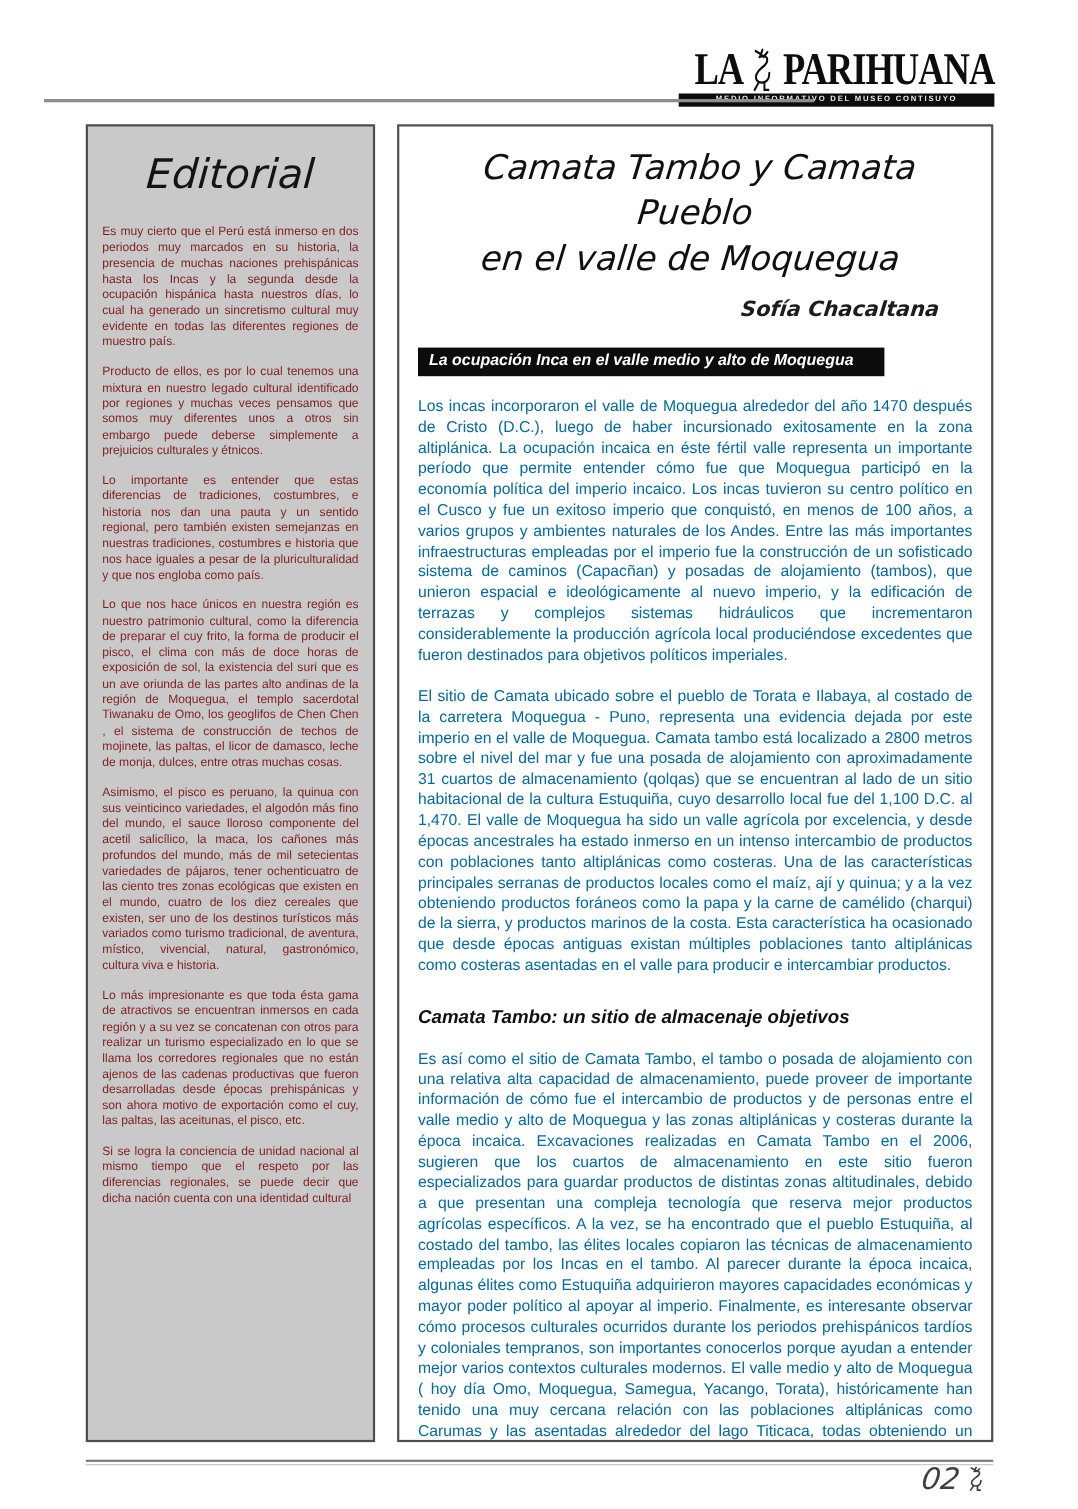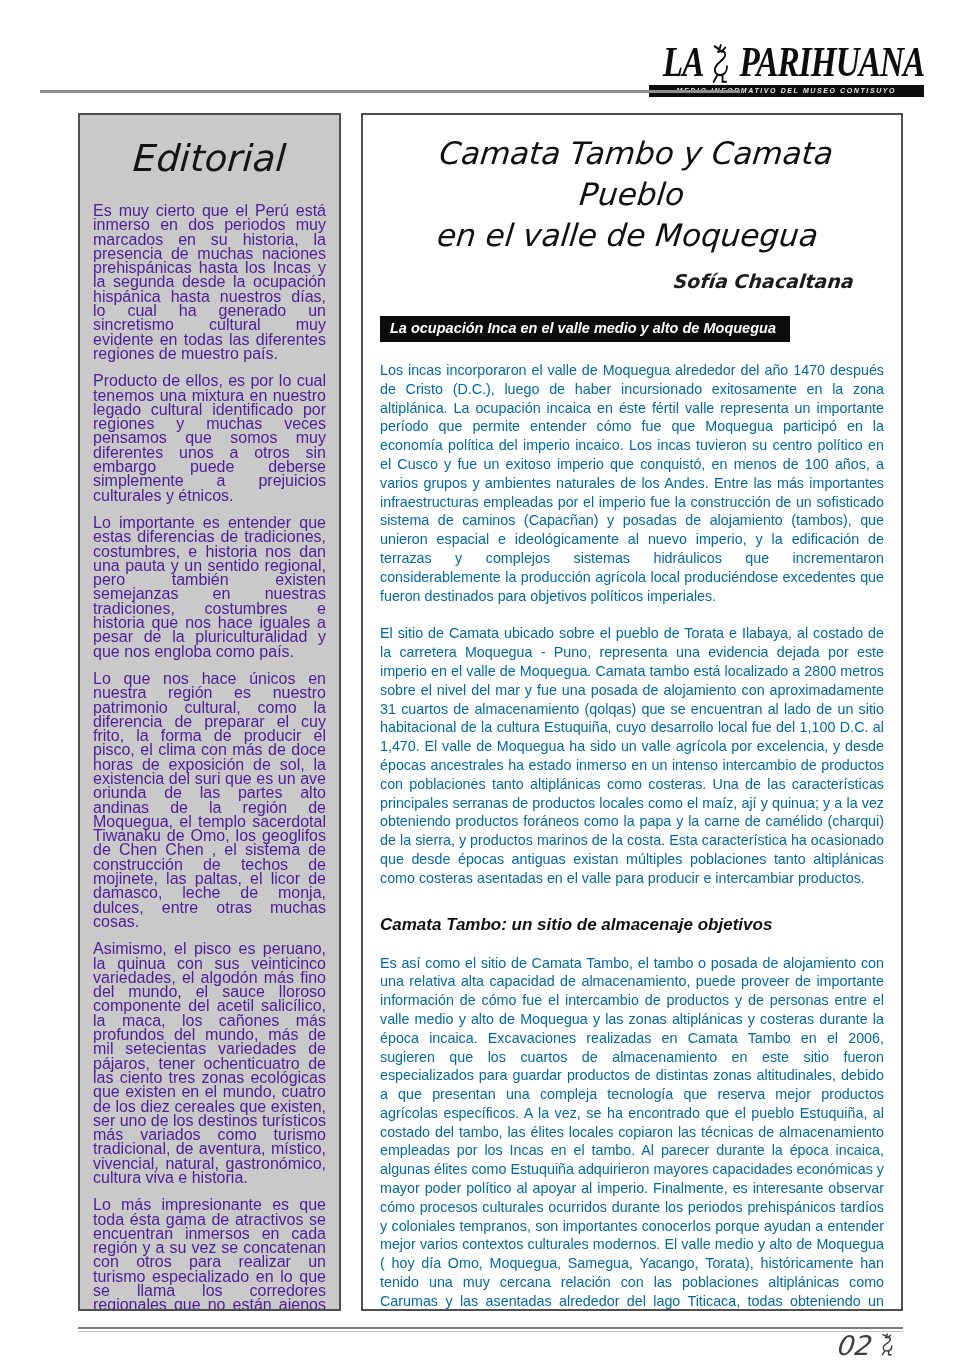--- a/index.html
+++ b/index.html
@@ -3,21 +3,21 @@
 <meta charset="utf-8">
 <style>
   * { margin:0; padding:0; box-sizing:border-box; }
   html,body { background:#ffffff; }
   body {
     width:980px; height:1372px; position:relative; overflow:hidden;
     font-family:"Liberation Sans", sans-serif; color:#2d2d2d;
   }
 
   
-  .masthead { position:absolute; top:48px; right:56px; text-align:right;font-style:italic; }
+  .masthead { position:absolute; top:48px; right:76px; text-align:right; }
   .masthead-title {
     display:flex; align-items:flex-end; justify-content:flex-end; gap:4px;
     font-family:"Liberation Serif", serif; font-weight:bold; font-size:35px;
     color:#0d0d0d; letter-spacing:-1px; transform:scale(0.95,1.18);
     transform-origin:right bottom; line-height:1;
   }
   .masthead-bar {
     margin-top:2px; background:#0d0d0d; color:#e9e9e9;
     font-size:7px; letter-spacing:1.6px; text-align:center;
     padding:2px 6px 3px; font-weight:bold; white-space:nowrap;
@@ -29,21 +29,21 @@
     position:absolute; left:78px; top:113px; width:263px; height:1198px;
     background:#c9c9c9; border:2px solid #4f4f4f; padding:12px 13px 10px;
     overflow:hidden;
   }
   .editorial-title {
     text-align:center; font-style:italic; font-size:37px; color:#141414;
     font-family:"DejaVu Sans", sans-serif; transform:skewX(-4deg);
     margin:10px 0 24px;
   }
   .editorial-box p {
-    font-size:16px; line-height:14.3px; text-align:justify; color:#4c1d95;
+    font-size:11px; line-height:14.3px; text-align:justify; color:#7f1d1d;
     margin-bottom:13px;
   }
 
   
   .article-box {
     position:absolute; left:361px; top:113px; width:542px; height:1198px;
     background:#ffffff; border:2px solid #4f4f4f; padding:14px 17px 10px;
     overflow:hidden;
   }
   .article-title {
@@ -52,21 +52,21 @@
     margin-top:4px;
   }
   .article-author {
     text-align:right; font-style:italic; font-weight:bold; font-size:19px;
     color:#1c1c1c; font-family:"DejaVu Sans", sans-serif; transform:skewX(-6deg);
     margin:14px 30px 0 0;
   }
   .section-banner {
     display:inline-block; margin-top:24px; background:#0c0c0c; color:#ffffff;
     font-style:italic; font-weight:bold; font-size:14.5px;
-    padding:4px 14px 6px 10px;
+    padding:4px 28px 6px 10px;
   }
   .article-box p {
     font-size:14.3px; line-height:18.8px; text-align:justify; color:#0369a1;
     margin-top:19px;
   }
   .article-subheading {
     font-style:italic; font-weight:bold; font-size:17px; color:#111111;
     margin-top:27px;
   }
 

